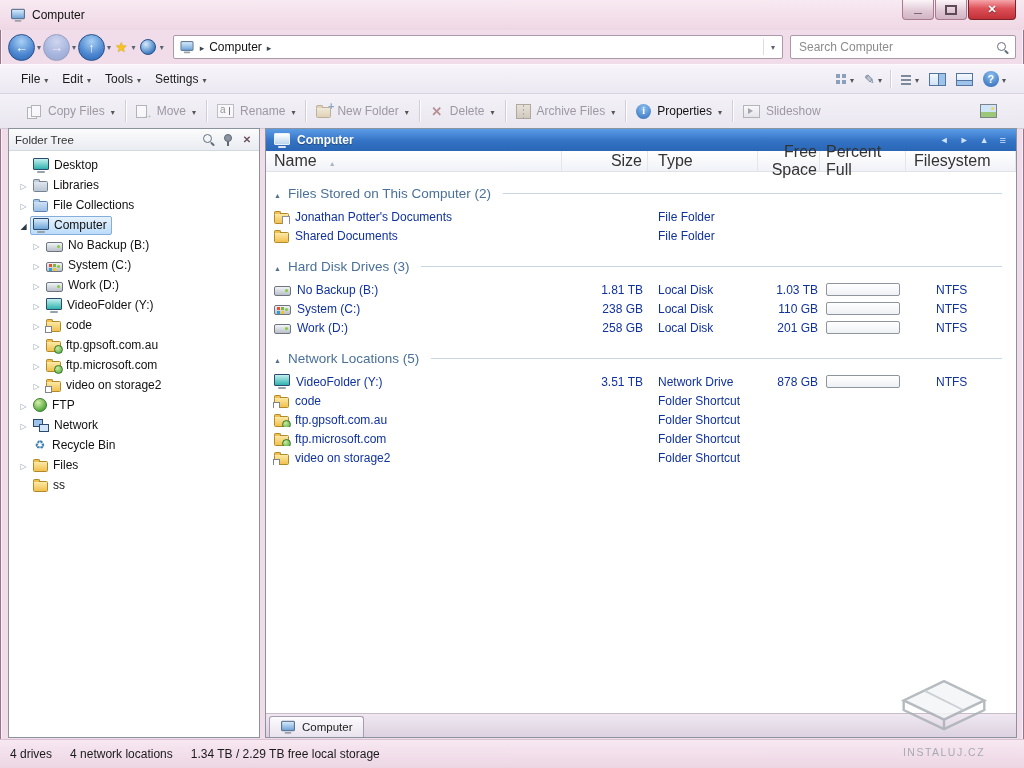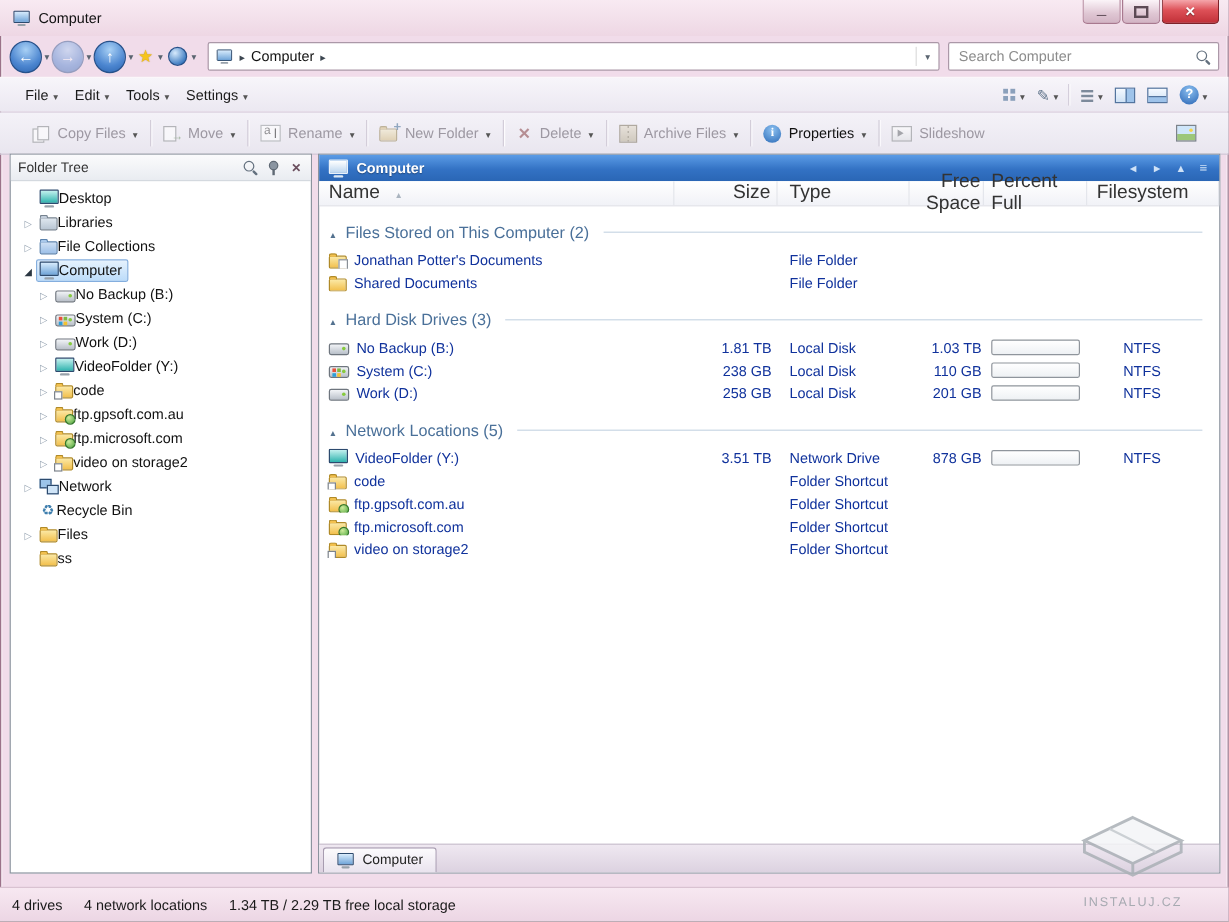--- a/index.html
+++ b/index.html
@@ -124,31 +124,31 @@
   .ic-network::after{content:"";position:absolute;right:0;bottom:0;width:8px;height:6px;border:1px solid #2c4a6e;background:#cfe4f7;}
   .ic-bin{width:14px;height:14px;display:flex;align-items:center;justify-content:center;flex:none;}
   .ic-bin::before{content:"♻";font-size:12px;color:#3f7fae;}
   .ic-pin{width:10px;height:13px;position:relative;display:inline-block;}
   .ic-pin::before{content:"";position:absolute;left:1px;top:1px;width:6px;height:6px;border-radius:50%;background:#8a95a1;border:1px solid #5f6974;}
   .ic-pin::after{content:"";position:absolute;left:4px;top:8px;width:2px;height:5px;background:#5f6974;}
   .ic-x{width:12px;height:12px;display:flex;align-items:center;justify-content:center;}
   .ic-x::before{content:"✕";color:#6b4f5e;font-size:10px;font-weight:bold;}
 
   
-  .content{position:absolute;top:126px;bottom:28px;left:0;right:0;display:flex;padding:2px 7px 12px 8px;gap:5px;}
+  .content{position:absolute;top:126px;bottom:28px;left:0;right:0;display:flex;padding:2px 7px 2px 8px;gap:5px;}
   .tree-panel{width:250px;flex:none;background:#fff;border:1px solid #8b939e;display:flex;flex-direction:column;}
   .tree-hd{height:21px;background:linear-gradient(#fbfbfc,#e9ecf1);border-bottom:1px solid #d4d9df;
            display:flex;align-items:center;gap:8px;padding:0 6px;color:#333;font-size:11.5px;}
   .tree-hd .sp{flex:1;}
   .tree{flex:1;overflow:hidden;padding-top:4px;}
   .titem{display:flex;align-items:center;height:20px;padding-left:calc(8px + var(--i,0)*13px);color:#111;white-space:nowrap;}
   .expander{width:13px;text-align:center;flex:none;}
   .expander.collapsed::before{content:"▷";font-size:8px;color:#98a5b3;}
   .expander.expanded::before{content:"◢";font-size:8px;color:#2b3742;}
-  .rowmain{display:flex;align-items:center;padding:1px 4px 1px 2px;border:1px solid transparent;border-radius:2px;}
+  .rowmain{display:flex;align-items:center;gap:5px;padding:1px 4px 1px 2px;border:1px solid transparent;border-radius:2px;}
   .titem.selected .rowmain{background:linear-gradient(#e6f2fd,#bcdcfa);border-color:#84aede;}
 
   .lister{flex:1;background:#fff;border:1px solid #8b939e;display:flex;flex-direction:column;min-width:0;}
   .l-hd{height:22px;background:linear-gradient(#5b9ce6,#3372c4 55%,#2a66b5);display:flex;align-items:center;gap:7px;padding:0 8px;color:#fff;flex:none;}
   .l-hd .ttl{font-weight:bold;text-shadow:0 1px 1px rgba(0,0,0,.35);}
   .l-hd .sp{flex:1;}
   .hic{color:#cfe2f7;font-size:9px;padding:0 2px;}
   .hic.b::before{content:"◄";}
   .hic.f::before{content:"►";}
   .hic.u::before{content:"▲";}
@@ -414,20 +414,27 @@
             <span class="rowmain">
               <span class="icf ftp"></span>
               <span>ftp.microsoft.com</span>
             </span>
           </div>
         <div class="titem" style="--i:1">
             <span class="expander collapsed"></span>
             <span class="rowmain">
               <span class="icf short"></span>
               <span>video on storage2</span>
+            </span>
+          </div>
+        <div class="titem" style="--i:0">
+            <span class="expander collapsed"></span>
+            <span class="rowmain">
+              <span class="ic-globe"></span>
+              <span>FTP</span>
             </span>
           </div>
         <div class="titem" style="--i:0">
             <span class="expander collapsed"></span>
             <span class="rowmain">
               <span class="ic-network"></span>
               <span>Network</span>
             </span>
           </div>
         <div class="titem" style="--i:0">

